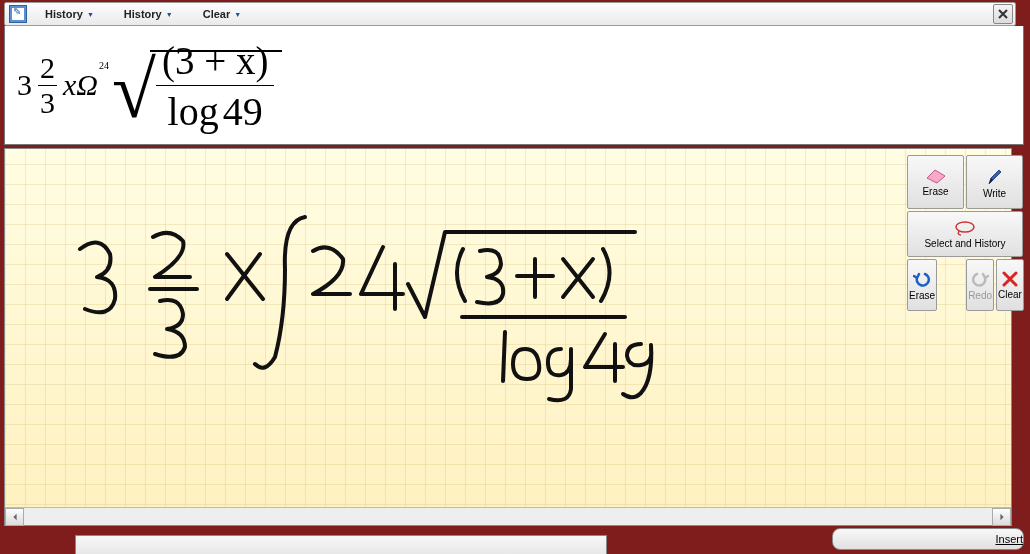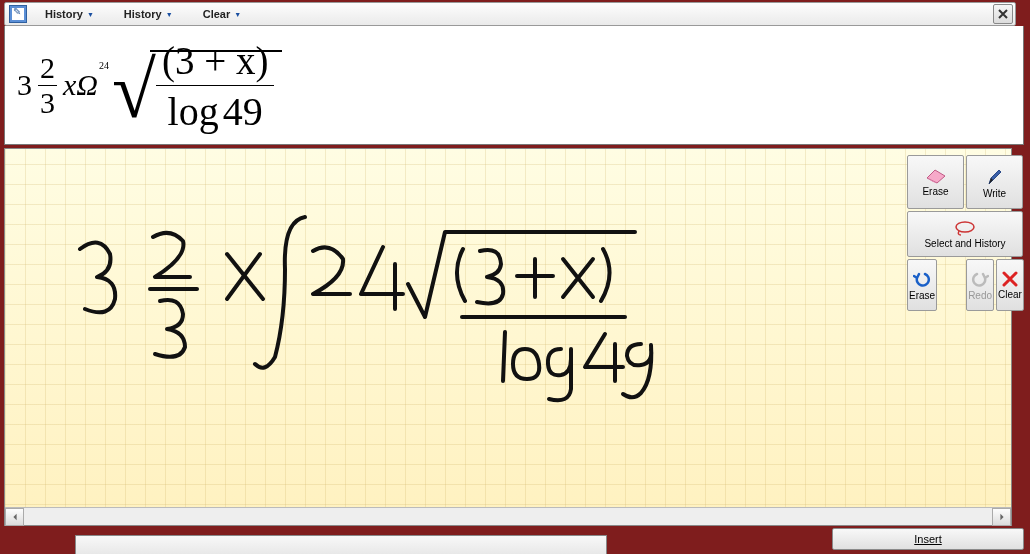--- a/index.html
+++ b/index.html
@@ -196,22 +196,22 @@
   .tool-btn.wide { width: 116px; height: 40px; }
   .tool-btn.small { height: 46px; }
   .tool-btn.disabled { color: #999; margin-left: 28px; }
   .tool-btn svg { display: block; }
   .insert-btn {
     position: absolute;
     right: 6px; bottom: 4px;
     width: 190px; height: 20px;
     background: linear-gradient(#f8f8f8,#e0e0e0);
     border: 1px solid #8a8a8a;
-    border-radius: 2px;
-    display: flex; align-items: center; justify-content: center; text-decoration: underline;
+    border-radius: 8px;
+    display: flex; align-items: center; justify-content: flex-end; text-decoration: underline;
   }
   .bottom-panel-stub {
     position: absolute;
     left: 75px; bottom: 0;
     width: 530px; height: 18px;
     border: 1px solid #888;
     border-bottom: none;
     background: linear-gradient(#f8f8f8,#e8e8e8);
   }
 </style>

